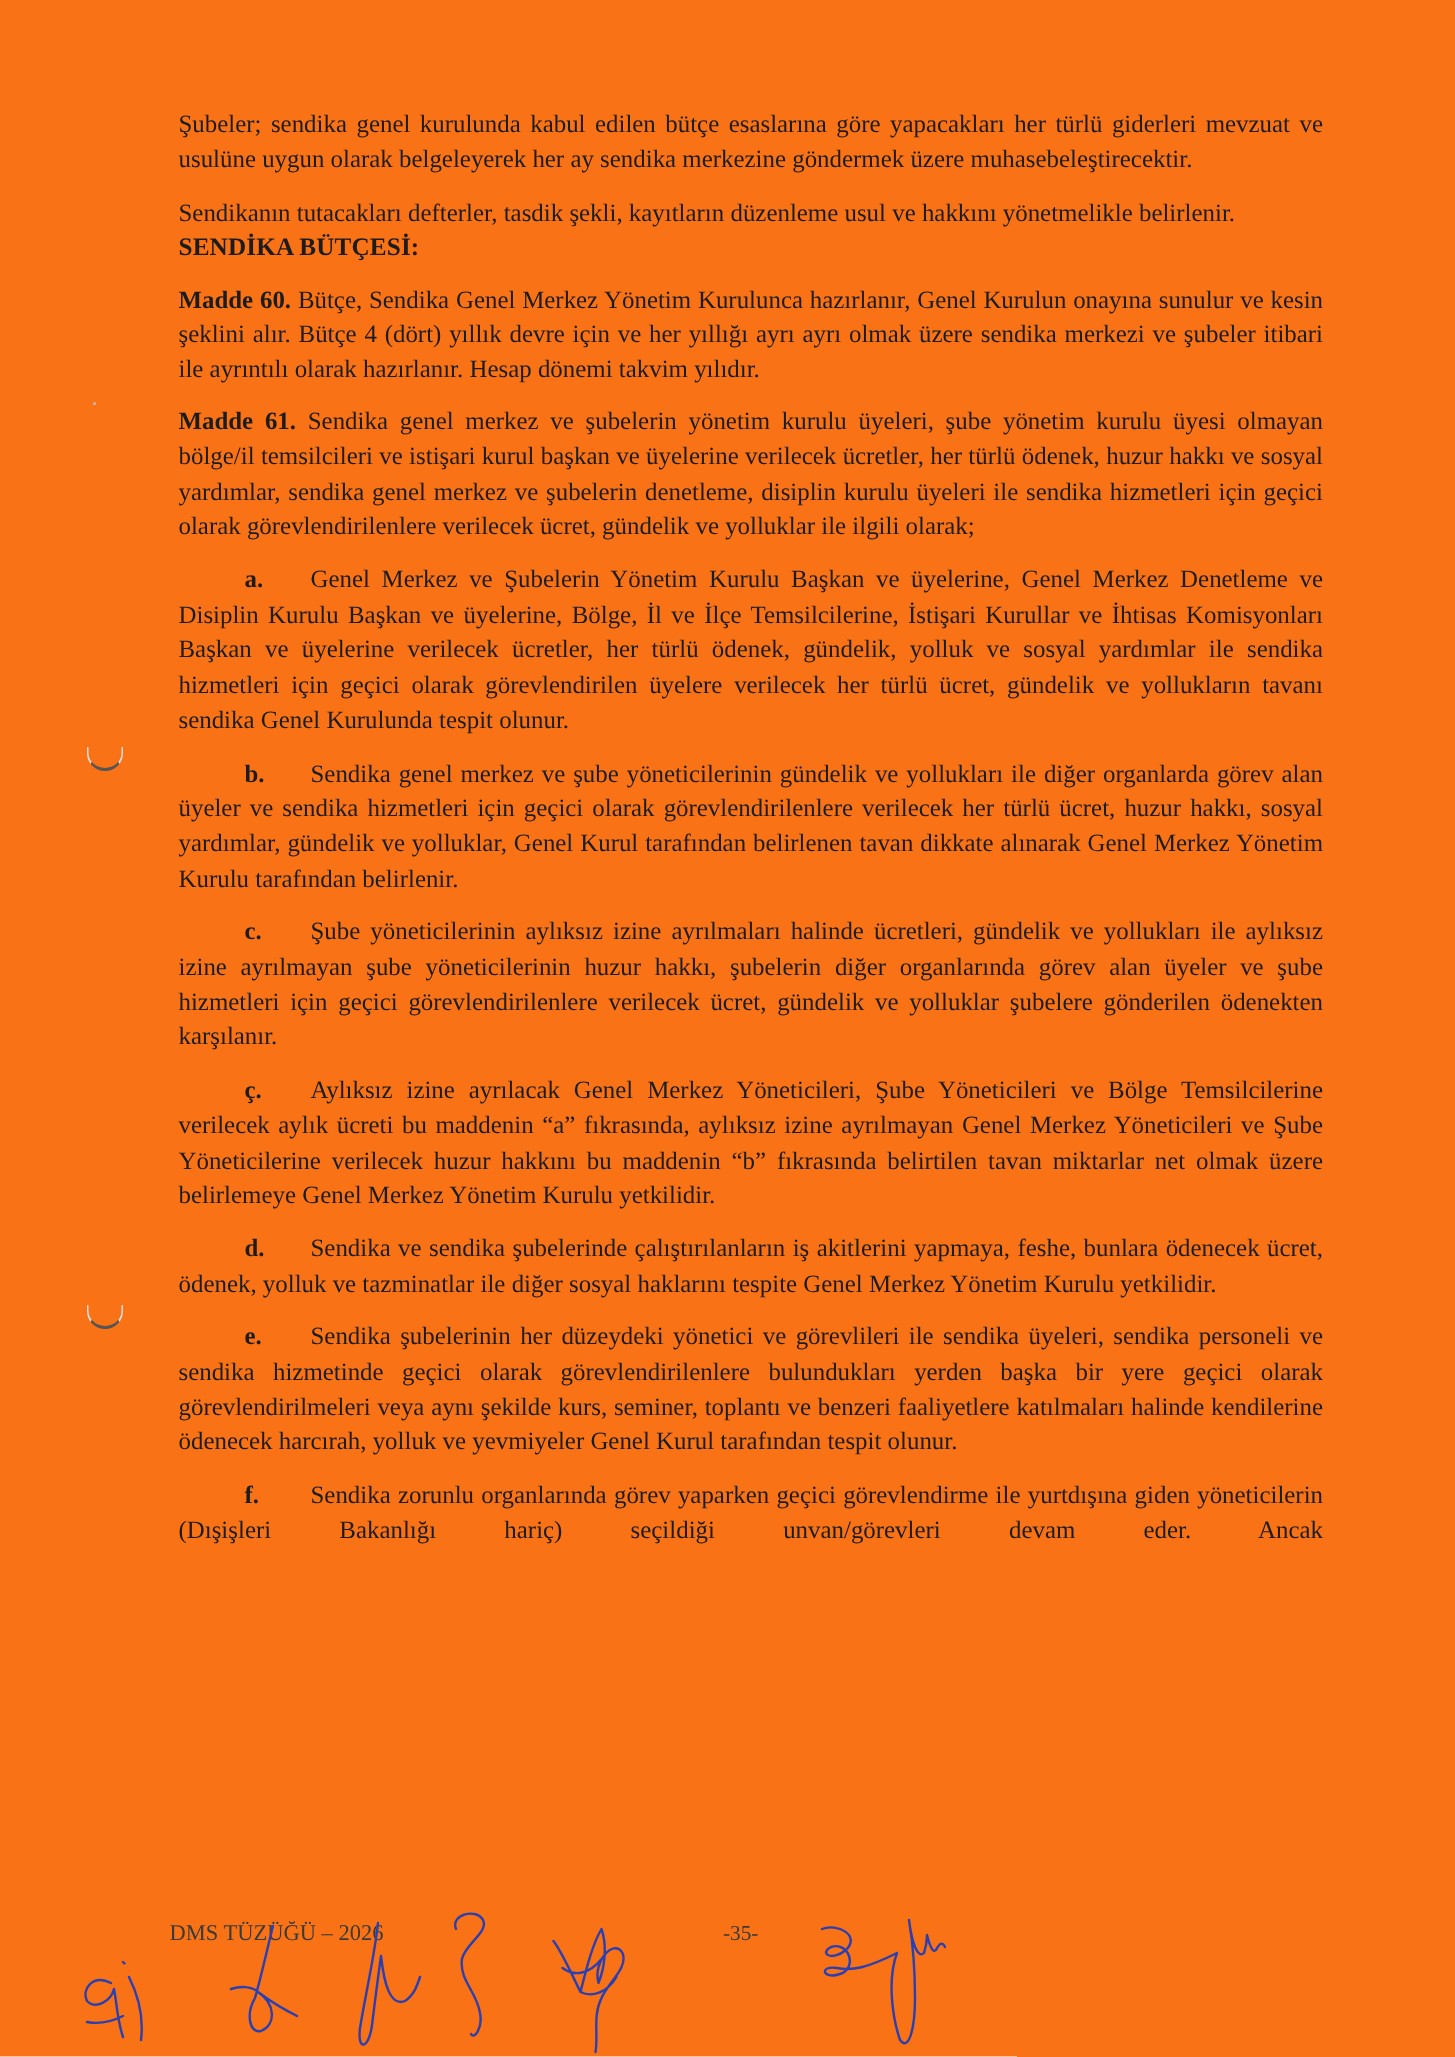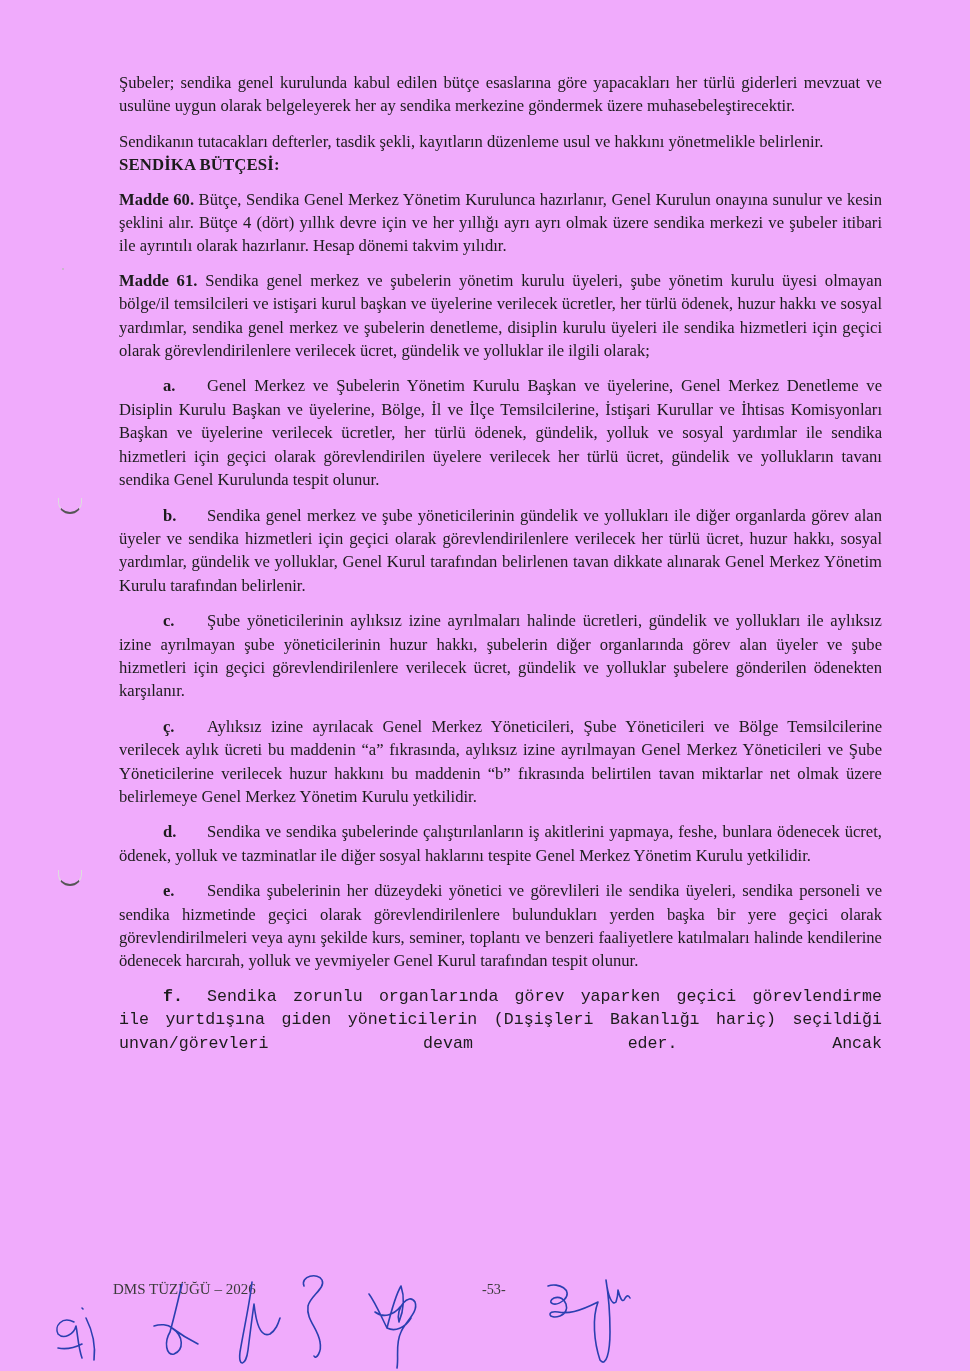--- a/index.html
+++ b/index.html
@@ -1,19 +1,19 @@
 <!DOCTYPE html>
 <html><head>
 <meta charset="utf-8">
 <style>
   html, body { margin: 0; padding: 0; background: #ffffff; }
   body { width: 970px; height: 1371px; position: relative; overflow: hidden; }
   .page {
     position: absolute; left: 0; top: 0; width: 970px; height: 1371px;
-    background: #f0abfc; color: #1c1c1c;
+    background: #f97316; color: #1c1c1c;
     font-family: "Liberation Serif", serif;
   }
   .content {
     position: absolute; left: 119px; top: 71px; width: 763px;
     font-size: 16.6px; line-height: 23.4px;
   }
   p { margin: 0; text-align: justify; text-align-last: auto; }
   .gap-s { margin-top: 11px; }
   .gap-m { margin-top: 12px; }
   .heading {
@@ -58,25 +58,25 @@
     <p class="gap-s"><span class="madde">Madde 60.</span><span> Bütçe, Sendika Genel Merkez Yönetim Kurulunca hazırlanır, Genel Kurulun onayına sunulur ve kesin şeklini alır. Bütçe 4 (dört) yıllık devre için ve her yıllığı ayrı ayrı olmak üzere sendika merkezi ve şubeler itibari ile ayrıntılı olarak hazırlanır. Hesap dönemi takvim yılıdır.</span></p>
 
     <p class="gap-s"><span class="madde">Madde 61.</span><span> Sendika genel merkez ve şubelerin yönetim kurulu üyeleri, şube yönetim kurulu üyesi olmayan bölge/il temsilcileri ve istişari kurul başkan ve üyelerine verilecek ücretler, her türlü ödenek, huzur hakkı ve sosyal yardımlar, sendika genel merkez ve şubelerin denetleme, disiplin kurulu üyeleri ile sendika hizmetleri için geçici olarak görevlendirilenlere verilecek ücret, gündelik ve yolluklar ile ilgili olarak;</span></p>
 
     <p class="indent gap-m"><span class="lbl">a.</span><span>Genel Merkez ve Şubelerin Yönetim Kurulu Başkan ve üyelerine, Genel Merkez Denetleme ve Disiplin Kurulu Başkan ve üyelerine, Bölge, İl ve İlçe Temsilcilerine, İstişari Kurullar ve İhtisas Komisyonları Başkan ve üyelerine verilecek ücretler, her türlü ödenek, gündelik, yolluk ve sosyal yardımlar ile sendika hizmetleri için geçici olarak görevlendirilen üyelere verilecek her türlü ücret, gündelik ve yollukların tavanı sendika Genel Kurulunda tespit olunur.</span></p>
     <p class="indent gap-m"><span class="lbl">b.</span><span>Sendika genel merkez ve şube yöneticilerinin gündelik ve yollukları ile diğer organlarda görev alan üyeler ve sendika hizmetleri için geçici olarak görevlendirilenlere verilecek her türlü ücret, huzur hakkı, sosyal yardımlar, gündelik ve yolluklar, Genel Kurul tarafından belirlenen tavan dikkate alınarak Genel Merkez Yönetim Kurulu tarafından belirlenir.</span></p>
     <p class="indent gap-m"><span class="lbl">c.</span><span>Şube yöneticilerinin aylıksız izine ayrılmaları halinde ücretleri, gündelik ve yollukları ile aylıksız izine ayrılmayan şube yöneticilerinin huzur hakkı, şubelerin diğer organlarında görev alan üyeler ve şube hizmetleri için geçici görevlendirilenlere verilecek ücret, gündelik ve yolluklar şubelere gönderilen ödenekten karşılanır.</span></p>
     <p class="indent gap-m"><span class="lbl">ç.</span><span>Aylıksız izine ayrılacak Genel Merkez Yöneticileri, Şube Yöneticileri ve Bölge Temsilcilerine verilecek aylık ücreti bu maddenin “a” fıkrasında, aylıksız izine ayrılmayan Genel Merkez Yöneticileri ve Şube Yöneticilerine verilecek huzur hakkını bu maddenin “b” fıkrasında belirtilen tavan miktarlar net olmak üzere belirlemeye Genel Merkez Yönetim Kurulu yetkilidir.</span></p>
     <p class="indent gap-m"><span class="lbl">d.</span><span>Sendika ve sendika şubelerinde çalıştırılanların iş akitlerini yapmaya, feshe, bunlara ödenecek ücret, ödenek, yolluk ve tazminatlar ile diğer sosyal haklarını tespite Genel Merkez Yönetim Kurulu yetkilidir.</span></p>
     <p class="indent gap-m"><span class="lbl">e.</span><span>Sendika şubelerinin her düzeydeki yönetici ve görevlileri ile sendika üyeleri, sendika personeli ve sendika hizmetinde geçici olarak görevlendirilenlere bulundukları yerden başka bir yere geçici olarak görevlendirilmeleri veya aynı şekilde kurs, seminer, toplantı ve benzeri faaliyetlere katılmaları halinde kendilerine ödenecek harcırah, yolluk ve yevmiyeler Genel Kurul tarafından tespit olunur.</span></p>
-    <p class="indent gap-m" style="text-align-last: justify; font-family: Liberation Mono, monospace;"><span class="lbl">f.</span><span>Sendika zorunlu organlarında görev yaparken geçici görevlendirme ile yurtdışına giden yöneticilerin (Dışişleri Bakanlığı hariç) seçildiği unvan/görevleri devam eder. Ancak</span></p>
+    <p class="indent gap-m" style="text-align-last: justify;"><span class="lbl">f.</span><span>Sendika zorunlu organlarında görev yaparken geçici görevlendirme ile yurtdışına giden yöneticilerin (Dışişleri Bakanlığı hariç) seçildiği unvan/görevleri devam eder. Ancak</span></p>
   </div>
 
   <div class="footer">DMS TÜZÜĞÜ – 2026</div>
-  <div class="pagenum">-53-</div>
+  <div class="pagenum">-35-</div>
 
   <div class="sig" style="left:52px; top:1300px;">
     <svg width="60" height="70" viewBox="0 0 60 70">
       <path d="M22 22 C10 16 2 26 6 34 C12 40 22 34 24 26 C26 36 26 46 30 58 M6 48 C16 50 26 46 30 44 M34 18 C40 30 44 44 42 60 M30 8 l1 1" style="stroke: rgb(42, 63, 176);"></path>
     </svg>
   </div>
   <div class="sig" style="left:150px; top:1280px;">
     <svg width="60" height="85" viewBox="0 0 60 85">
       <path d="M32 4 C28 20 24 38 20 52 C14 62 16 76 24 74 C34 70 34 56 22 48 C18 44 10 44 4 46 M22 48 C30 54 40 60 48 64" style="stroke: rgb(42, 63, 176);"></path>
     </svg>

